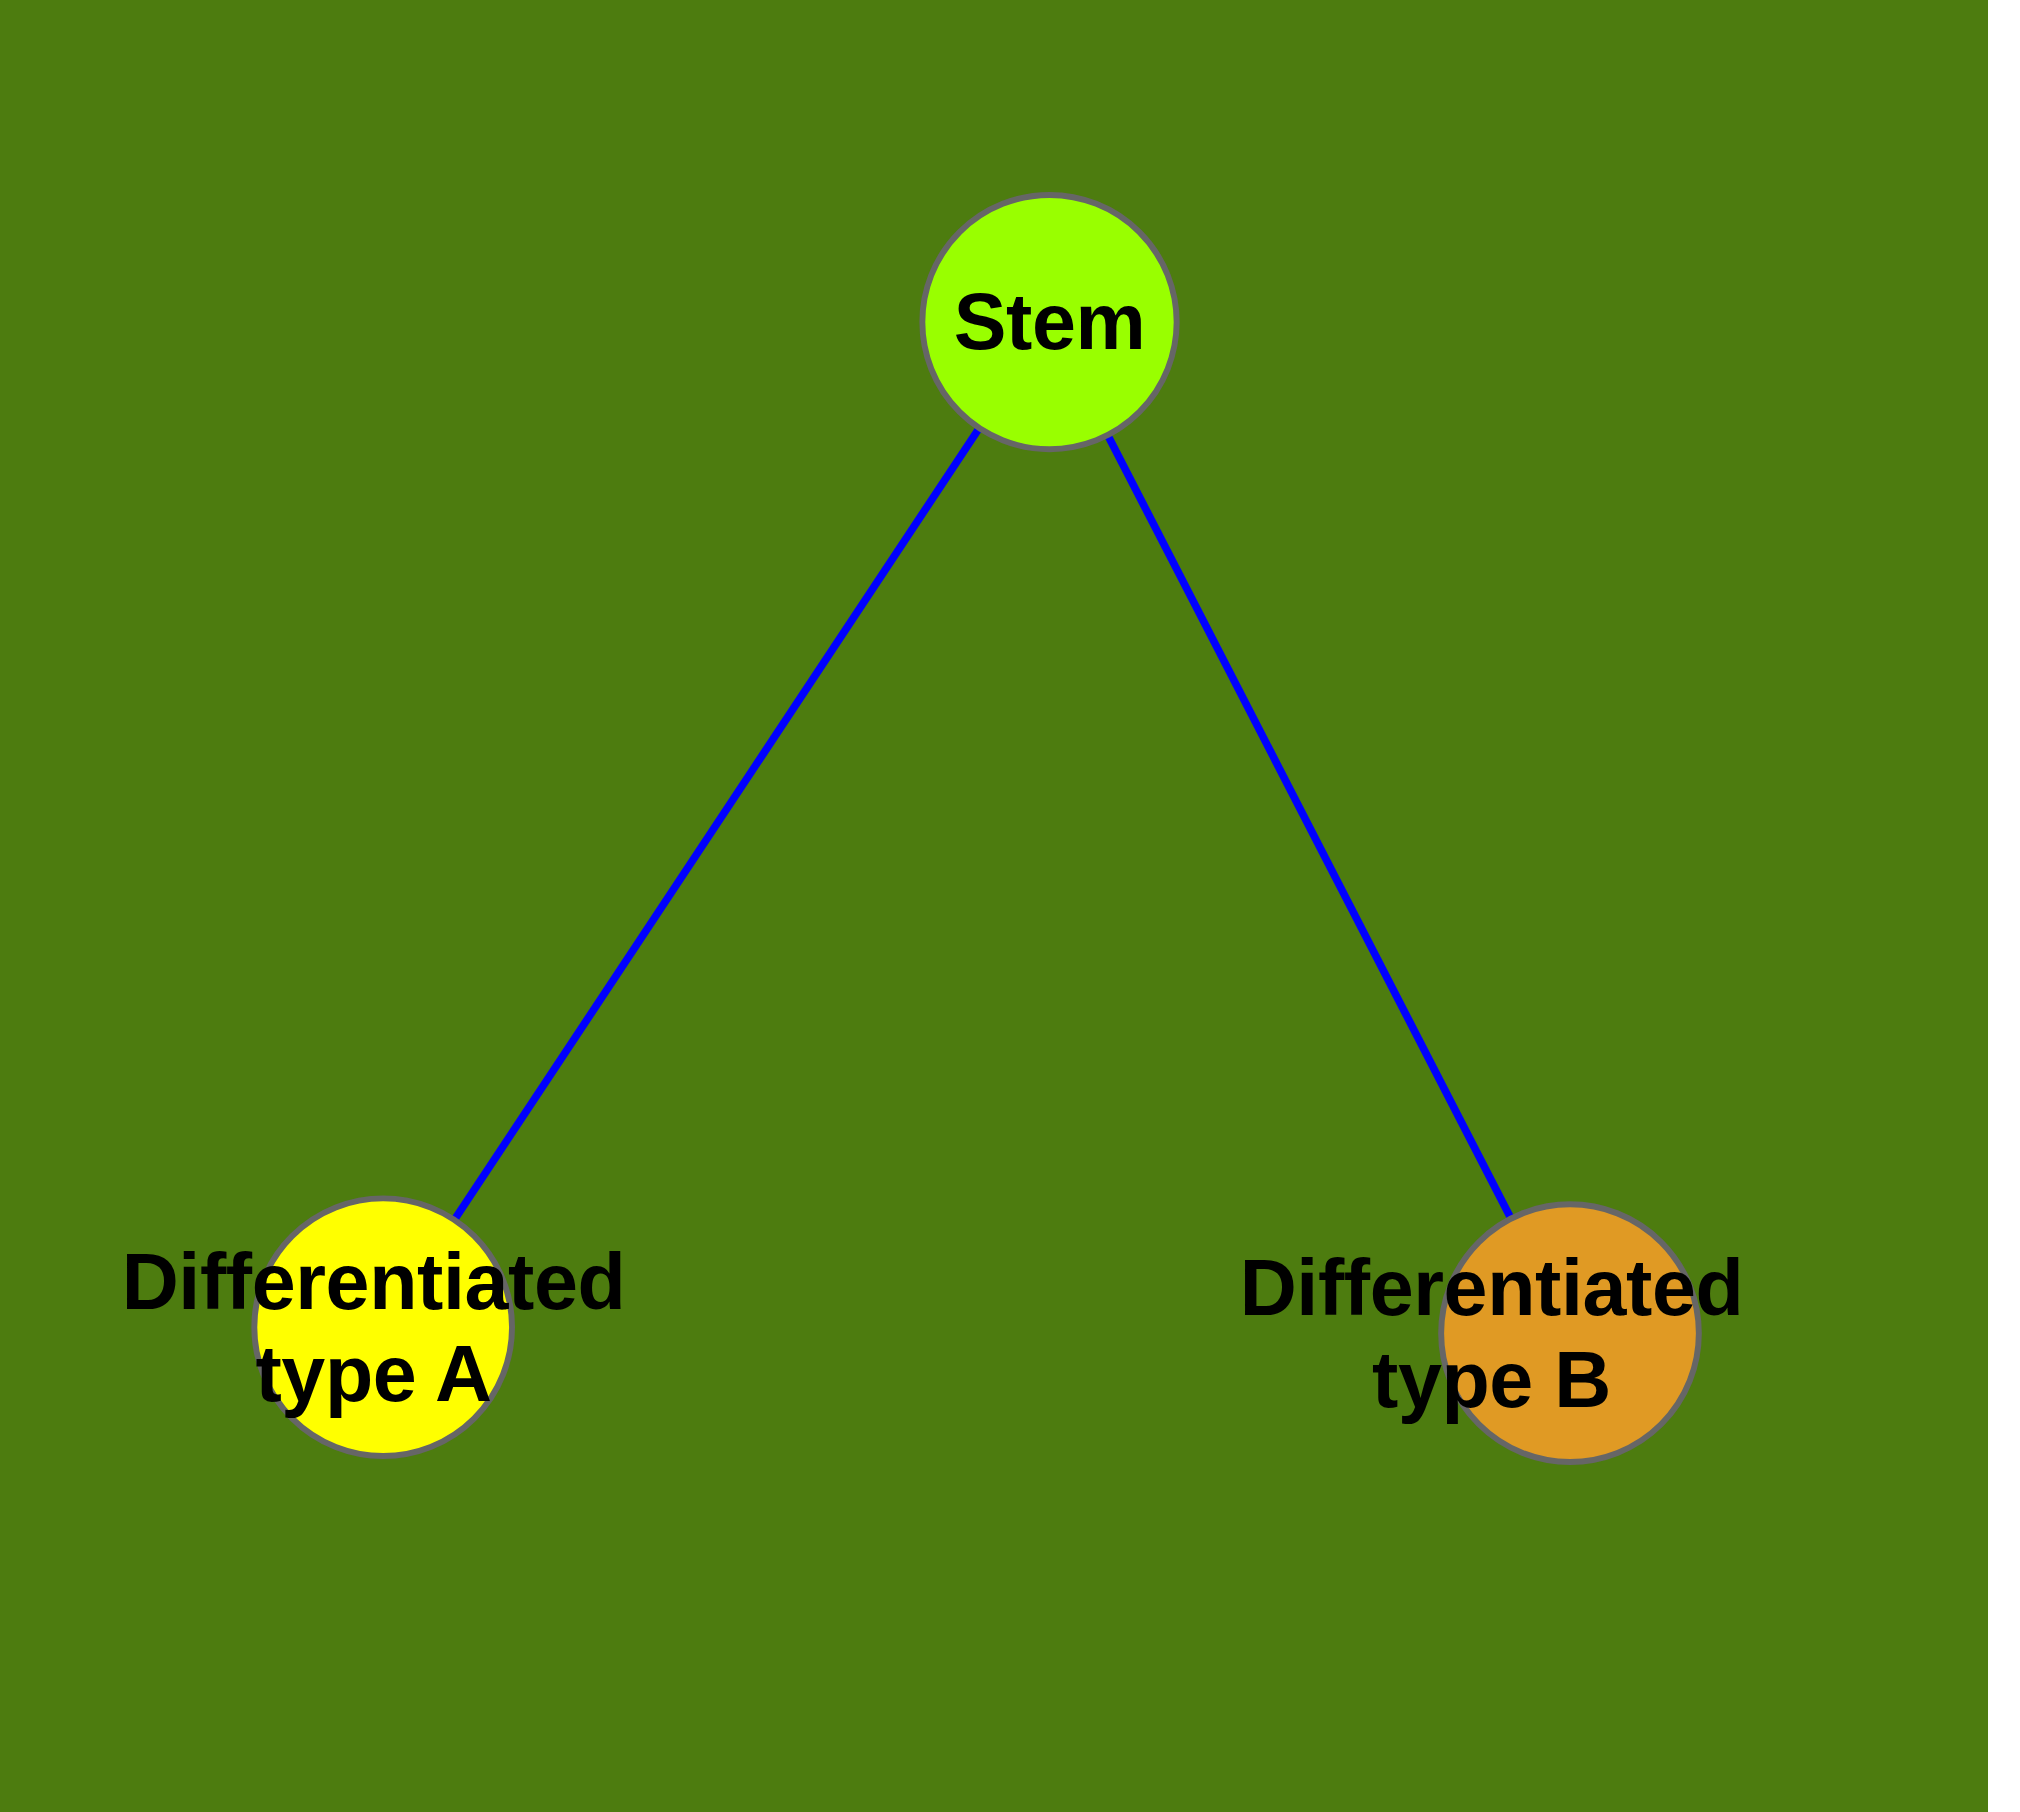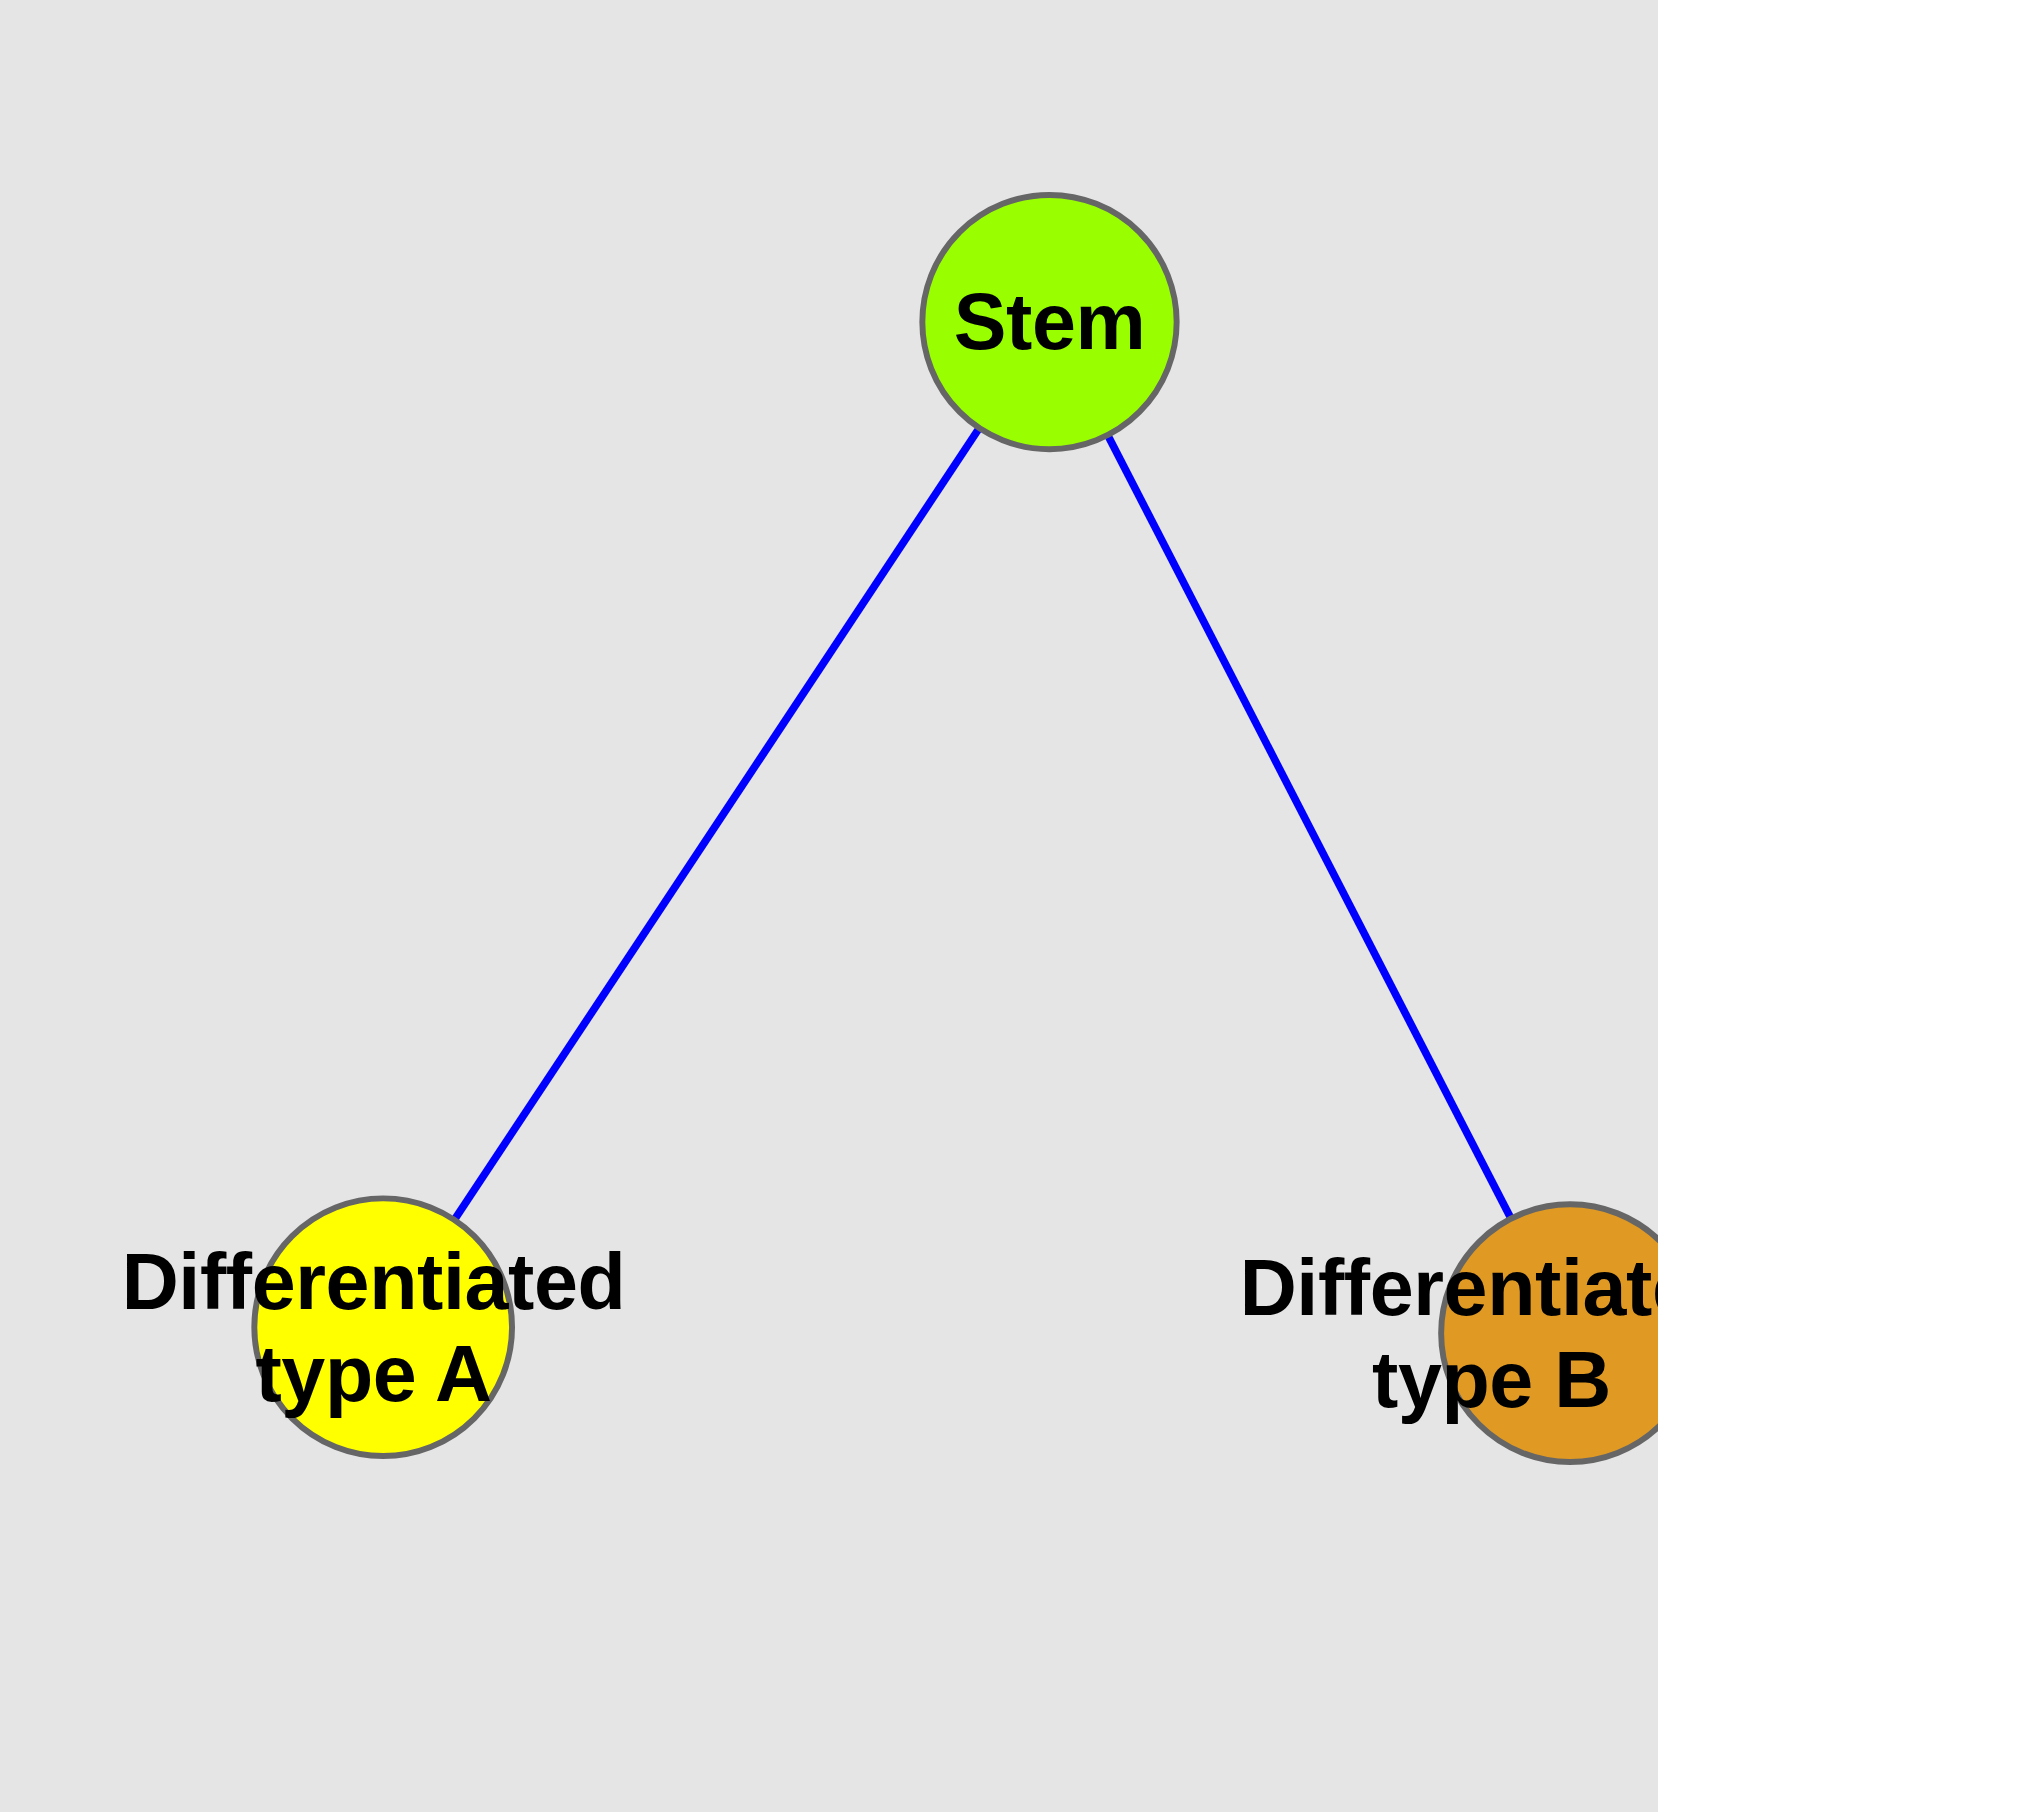--- a/index.html
+++ b/index.html
@@ -43,21 +43,21 @@
     text-align: center;
     white-space: pre;
     letter-spacing: -0.4px;
     pointer-events: none;
     -webkit-font-smoothing: antialiased;
   }
 </style>
 </head>
 <body>
 
-<div id="stage" style="width: 1658px; height: 1812px; background: #e5e5e5;">
+<div id="stage" style="width: 1988px; height: 1812px; background: #4d7c0f;">
 
   <svg id="graph-svg" viewBox="0 0 2384 2138" preserveAspectRatio="none" xmlns="http://www.w3.org/2000/svg">
 
     <g>
       <line class="edge-line" id="edge-0" x1="1238" y1="380" x2="452" y2="1566" stroke="#0000ff" stroke-width="9"></line>
       <line class="edge-line" id="edge-1" x1="1238" y1="380" x2="1852" y2="1573" stroke="#0000ff" stroke-width="9"></line>
     </g>
 
     <g>
       <circle class="node-circle" id="node-circle-0" cx="1238" cy="380" r="150" fill="#99ff00" stroke="#666666"></circle>

